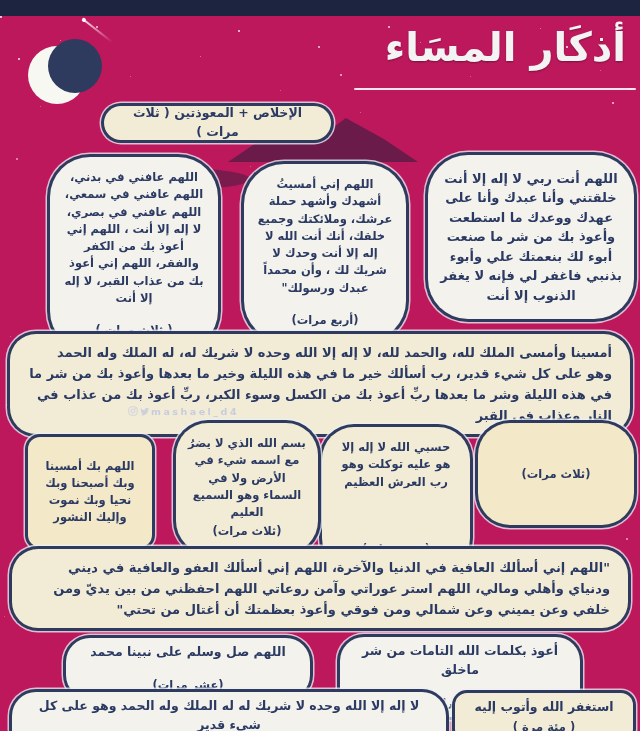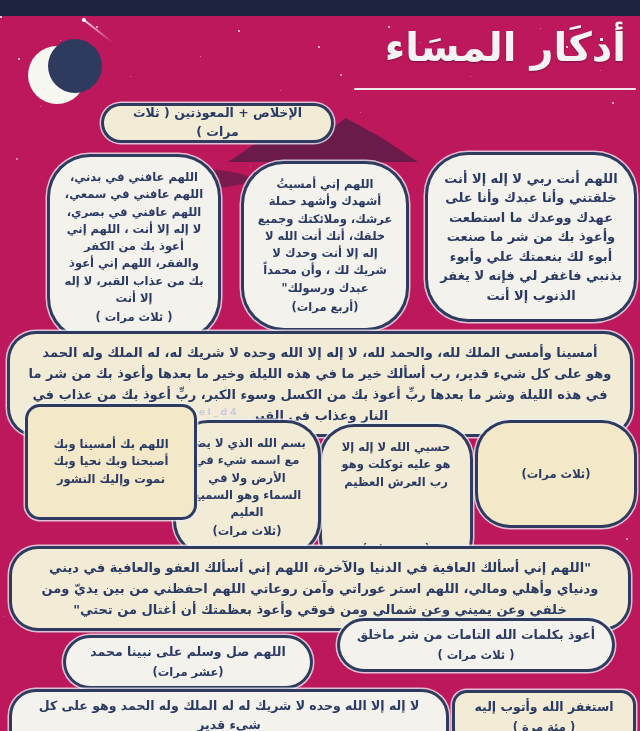--- a/index.html
+++ b/index.html
@@ -51,48 +51,48 @@
     letter-spacing:1px;text-shadow:0 1px 2px rgba(0,0,0,.35);}
   .title-underline{position:absolute;top:72px;right:4px;width:282px;height:2px;
     background:rgba(248,248,248,.92);border-radius:2px;}
   
   .bubble,.pill,.band{
     position:absolute;color:#2b3a63;font-weight:bold;text-align:center;
     box-shadow:0 0 0 3px #2e3a5e, 0 0 0 4.5px rgba(236,239,246,.78);
     display:flex;flex-direction:column;align-items:center;justify-content:center;
     box-sizing:border-box;line-height:1.5;
   }
-  .bg-white{background:#f4f2ec;}
+  .bg-white{background:#f4f2ec;gap:13px;}
   .bg-cream{background:#f2ecd6;}
   .bg-tan{background:#f3e8c8;}
   .bubble{border-radius:40px;padding:12px 12px;font-size:11.5px;}
   .pill{border-radius:22px;padding:5px 12px;font-size:12.5px;}
-  .band{border-radius:26px;padding:8px 18px;font-size:13px;line-height:1.62;}
+  .band{border-radius:26px;padding:8px 18px;font-size:13px;line-height:1.62;text-align:right;}
   .count{display:block;font-size:11.5px;margin-top:2px;}
   
   .pill.kursi{top:92px;left:368px;width:166px;height:30px;}
   .pill.ikhlas{top:90px;left:104px;width:227px;height:34px;}
   
   .bubble.health{top:141px;left:50px;width:168px;min-height:162px;}
   .bubble.witness{top:148px;left:244px;width:162px;min-height:150px;}
   .bubble.sayyid{top:139px;left:428px;width:206px;min-height:164px;font-size:13px;}
   
   .band.evening{top:318px;left:10px;right:10px;min-height:72px;}
   .band.afiyah{top:533px;left:12px;right:12px;min-height:78px;}
   
   .watermark{position:absolute;top:390px;left:128px;display:flex;align-items:flex-start;gap:1px;
     color:#c8cdde;font-size:9.5px;letter-spacing:2.5px;font-weight:bold;direction:ltr;}
   .watermark svg{display:block;opacity:.85;}
   
   .bubble.rida{top:407px;left:478px;width:156px;min-height:102px;border-radius:32px;}
   .bubble.hasbi{top:411px;left:322px;width:148px;min-height:106px;border-radius:32px;gap:48px;}
   .bubble.bismillah{top:407px;left:176px;width:142px;min-height:122px;border-radius:32px;}
-  .bubble.bika{top:391px;left:28px;width:166px;min-height:110px;border-radius:12px;}
+  .bubble.bika{top:421px;left:28px;width:124px;min-height:110px;border-radius:12px;}
   
-  .pill.kalimat{top:605px;left:340px;width:272px;min-height:47px;border-radius:24px;}
+  .pill.kalimat{top:621px;left:340px;width:240px;min-height:47px;border-radius:24px;}
   .pill.salawat{top:622px;left:66px;width:244px;min-height:47px;border-radius:24px;}
   .pill.istighfar{top:677px;left:455px;width:178px;min-height:47px;border-radius:12px;}
   .pill.tahlil{top:676px;left:12px;width:434px;min-height:49px;border-radius:24px;}
 </style>
 </head>
 <body>
 
 <div id="poster">
 
   <div class="stars-bright"></div>

